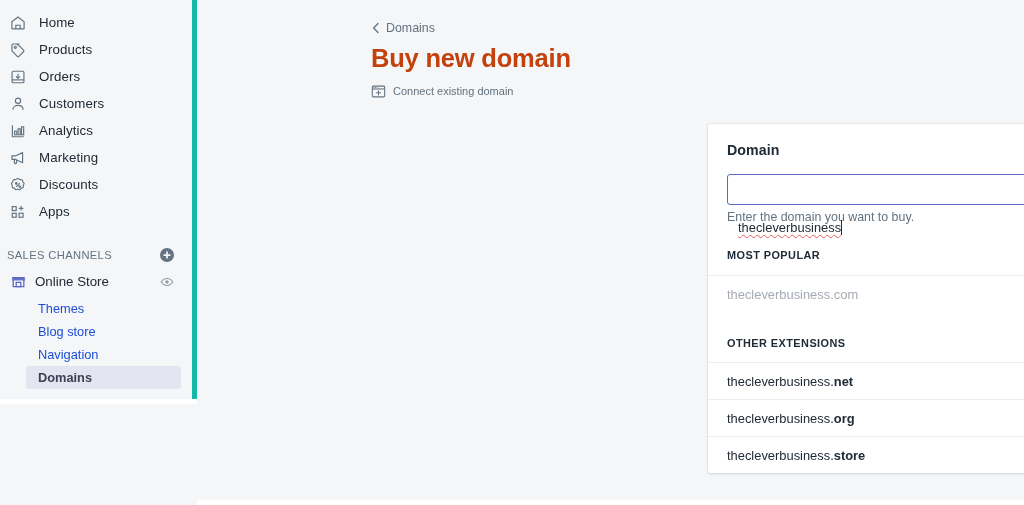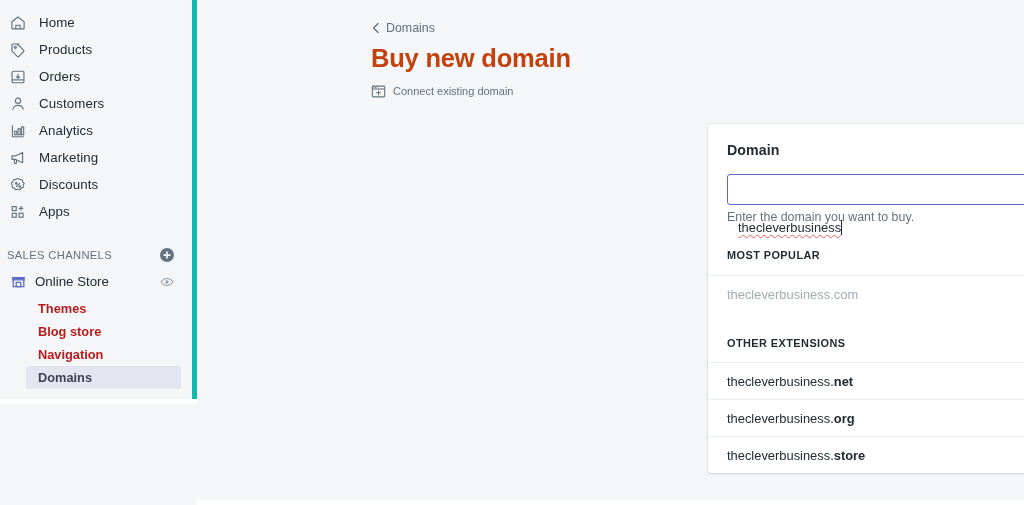--- a/index.html
+++ b/index.html
@@ -78,23 +78,22 @@
   .channel-item .eye { color:#919eab; display:flex; cursor:pointer; }
 
   .sub-item {
     display: flex;
     align-items: center;
     height: 23px;
     margin: 0 11px 0 26px;
     padding-left: 12px;
     border-radius: 3px;
     font-size: 12.8px;
-    color: #b91c1c;
+    color: #1d4ed8;
     cursor: pointer;
-    font-weight: bold;
   }
   .sub-item.first { margin-top: 2px; }
   .sub-item.active {
     background: #e4e5f1;
     color: #3e4155;
     font-weight: bold;
   }
   .sub-gap { height: 3px; }
 
   

